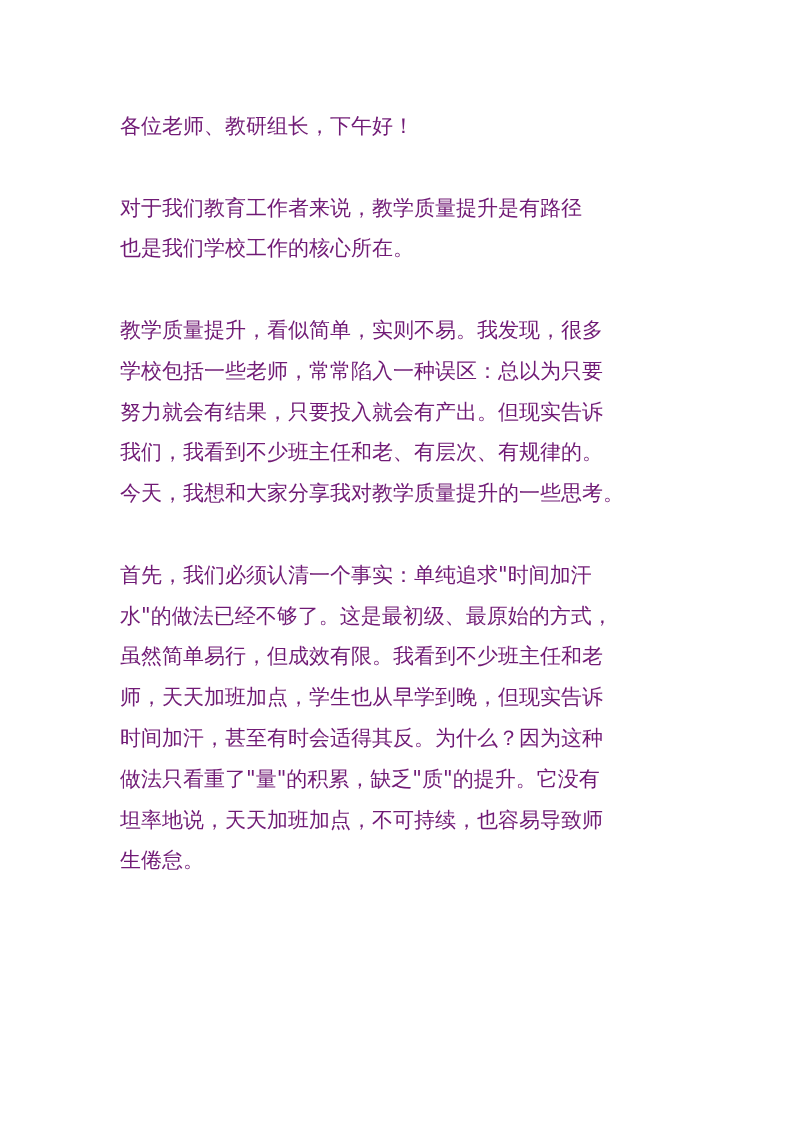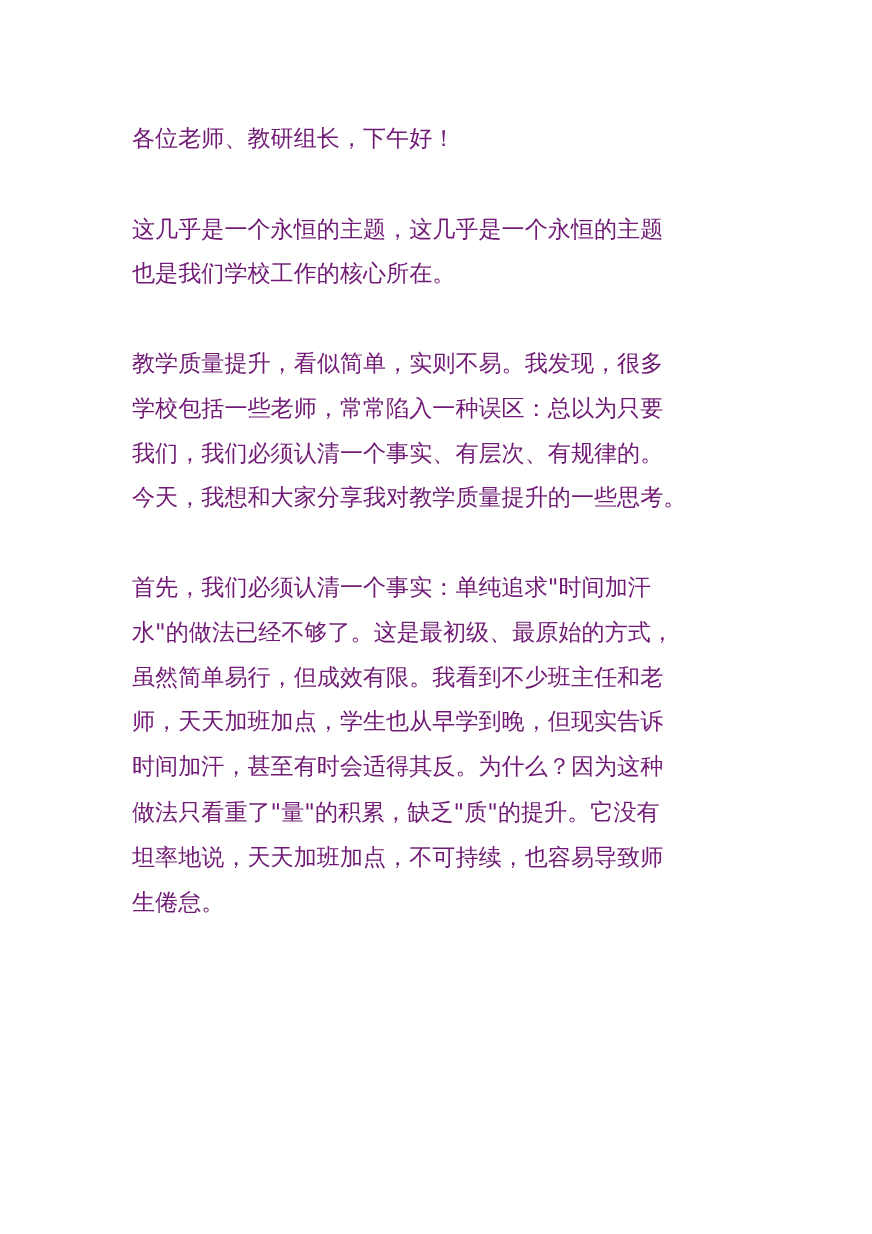--- a/index.html
+++ b/index.html
@@ -44,28 +44,29 @@
 <body>
 
 <div class="page">
   <div class="content">
 
     <div class="para">
       <span class="line">各位老师、教研组长，下午好！</span>
     </div>
 
     <div class="para">
-      <span class="line">这几乎是一个永恒的主题，这几乎是一个永恒的主题</span>
+      <span class="line">对于我们教育工作者来说，教学质量提升是有路径</span>
       <span class="line">也是我们学校工作的核心所在。</span>
     </div>
 
     <div class="para">
       <span class="line">教学质量提升，看似简单，实则不易。我发现，很多</span>
       <span class="line">学校包括一些老师，常常陷入一种误区：总以为只要</span>
-      <span class="line">我们，我们必须认清一个事实、有层次、有规律的。</span>
+      <span class="line">努力就会有结果，只要投入就会有产出。但现实告诉</span>
+      <span class="line">我们，我看到不少班主任和老、有层次、有规律的。</span>
       <span class="line">今天，我想和大家分享我对教学质量提升的一些思考。</span>
     </div>
 
     <div class="para">
       <span class="line">首先，我们必须认清一个事实：单纯追求"时间加汗</span>
       <span class="line">水"的做法已经不够了。这是最初级、最原始的方式，</span>
       <span class="line">虽然简单易行，但成效有限。我看到不少班主任和老</span>
       <span class="line">师，天天加班加点，学生也从早学到晚，但现实告诉</span>
       <span class="line">时间加汗，甚至有时会适得其反。为什么？因为这种</span>
       <span class="line">做法只看重了"量"的积累，缺乏"质"的提升。它没有</span>

